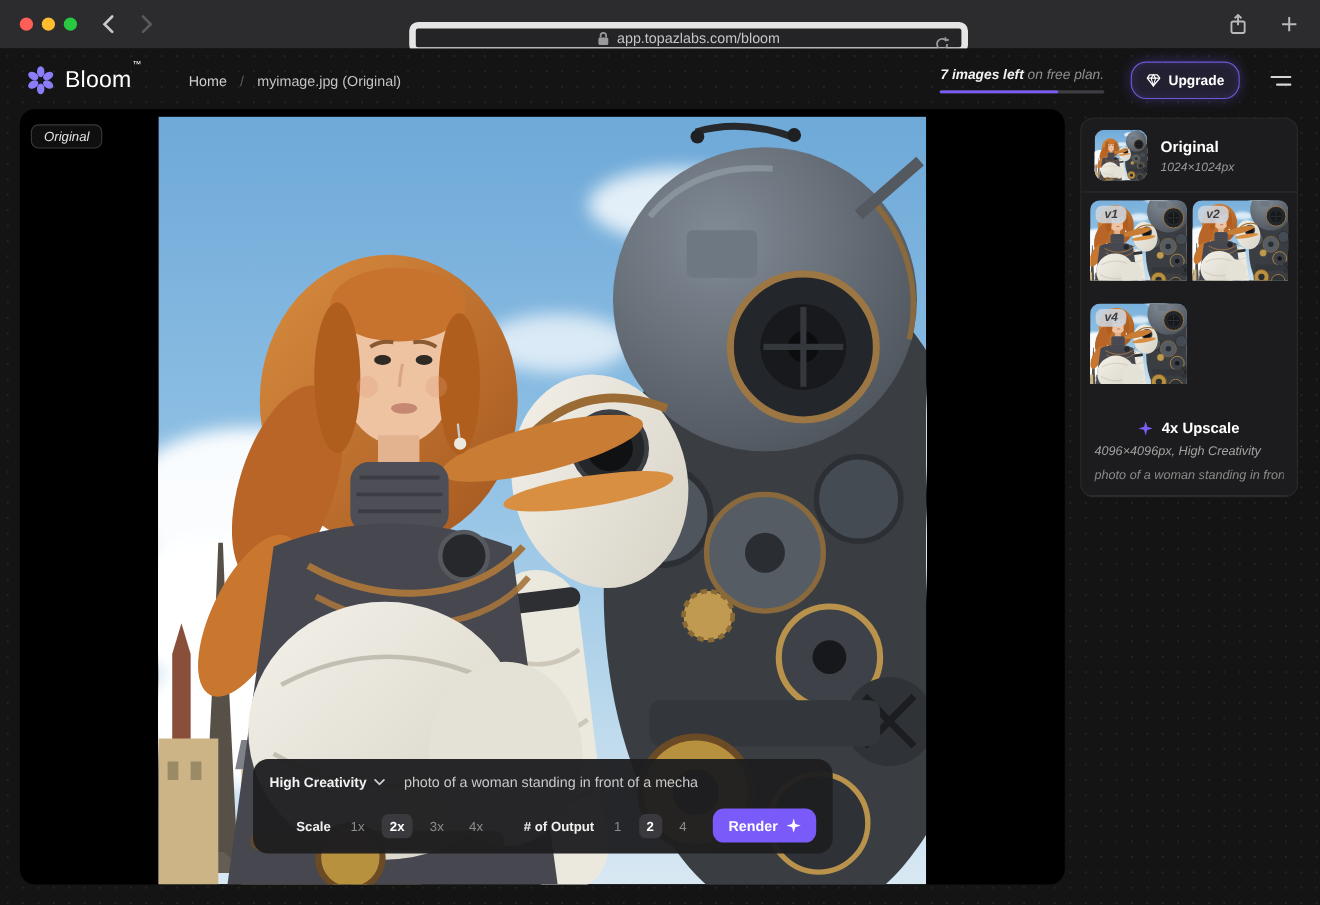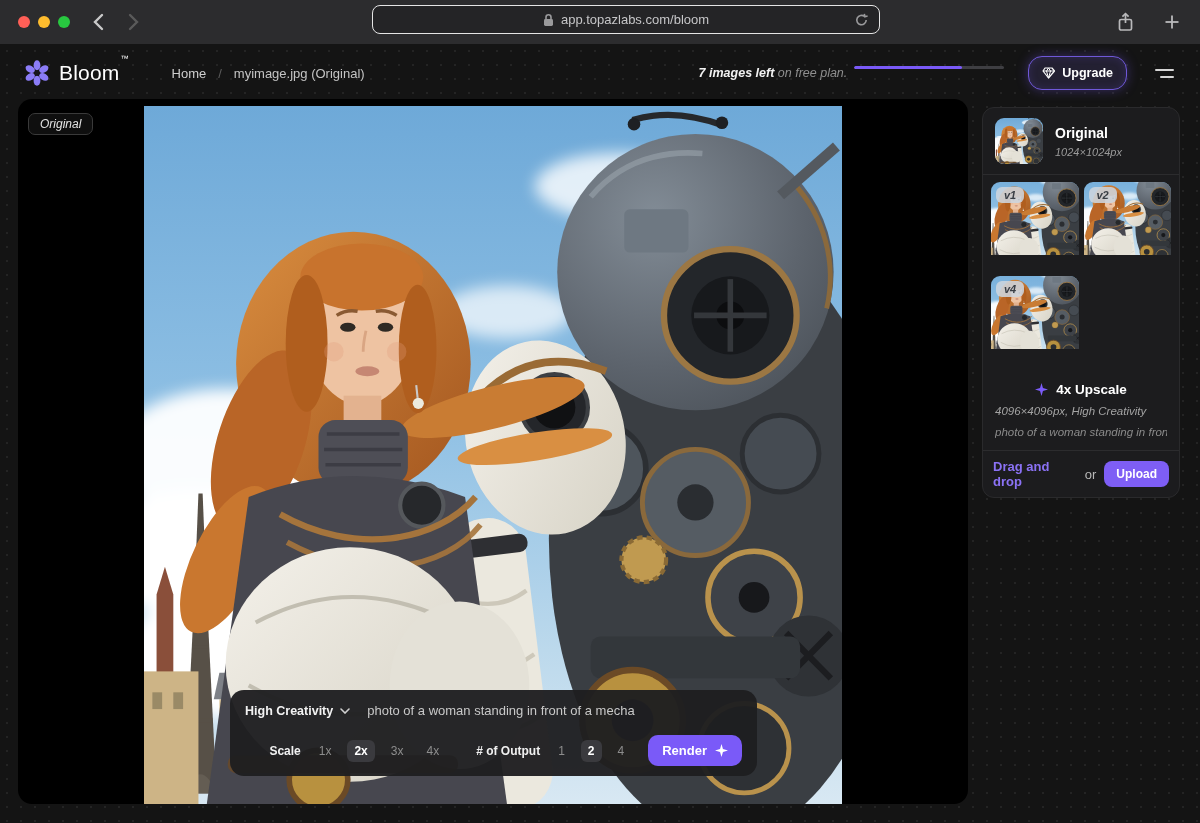--- a/index.html
+++ b/index.html
@@ -5,42 +5,42 @@
   * { margin:0; padding:0; box-sizing:border-box; }
   html,body { width:1200px; height:823px; overflow:hidden; background:#151515;
     font-family:"Liberation Sans", sans-serif; -webkit-font-smoothing:antialiased; }
 
   
   .browser-bar { height:44px; background:#2c2c2e; display:flex; align-items:center;
     padding:0 18px; position:relative; }
   .traffic { display:flex; gap:8px; margin-right:22px; }
   .light { width:12px; height:12px; border-radius:50%; }
   .nav-arrows { display:flex; gap:22px; align-items:center; margin-right:40px; }
-  .urlbar { position:absolute; left:372px; top:5px; width:508px; height:29px;
-    background:#242426; border:1px solid #e5e5e5; border-radius:8px;
+  .urlbar { position:absolute; left:372px; top:20px; width:508px; height:29px;
+    background:#242426; border:6px solid #e5e5e5; border-radius:8px;
     display:flex; align-items:center; justify-content:center; gap:7px;
     color:#c6c6c8; font-size:13px; }
   .urlbar .reload { position:absolute; right:10px; top:6px; }
   .chrome-right { position:absolute; right:20px; display:flex; gap:30px; align-items:center; }
 
   
   .app { position:relative; height:779px; background:#141414;
     background-image:radial-gradient(#242424 1px, transparent 1.2px);
     background-size:14px 14px; }
 
   .app-header { position:absolute; top:0; left:0; right:0; height:58px;
     display:flex; align-items:center; padding:0 22px 0 24px; }
   .logo { display:flex; align-items:center; gap:9px; }
   .logo-text { color:#fff; font-size:21px; font-weight:400; letter-spacing:.2px; }
   .logo-tm { color:#fff; font-size:8px; vertical-align:top; position:relative; top:-7px; left:1px; }
   .breadcrumb { display:flex; align-items:center; gap:12px; margin-left:44px;
     font-size:13px; color:#cfcfcf; }
   .breadcrumb .sep { color:#5d5d5d; }
   .header-right { margin-left:auto; display:flex; align-items:center; gap:24px; }
-  .plan-block { display:flex; flex-direction:row; align-items:flex-start; gap:7px; }
+  .plan-block { display:flex; flex-direction:column; align-items:center; gap:7px; }
   .plan-text { font-size:12.5px; font-style:italic; color:#8f8f8f; }
   .plan-text b { color:#f2f2f2; font-weight:700; }
   .progress-track { width:150px; height:3px; border-radius:2px; background:#3e3e42; overflow:hidden; }
   .progress-fill { height:100%; background:#7a5af8; border-radius:2px; }
   .upgrade-btn { display:flex; align-items:center; gap:7px; height:27px; padding:16px 13px;
     background:#232032; border:1.5px solid #6f58d8; border-radius:14px; cursor:pointer;
     color:#fff; font-size:12.5px; font-weight:700;
     box-shadow:0 0 12px rgba(124,92,248,.35), inset 0 0 8px rgba(124,92,248,.18); }
   .menu-btn { display:flex; flex-direction:column; gap:5px; align-items:flex-end; cursor:pointer; padding:4px; }
   .menu-btn span { display:block; height:2px; border-radius:1px; background:#d6d6d6; }
@@ -399,19 +399,14 @@
         <svg width="13" height="13" viewBox="0 0 16 16">
           <path d="M8 0 L9.8 6.2 L16 8 L9.8 9.8 L8 16 L6.2 9.8 L0 8 L6.2 6.2 Z" fill="#7c5cfa"></path>
         </svg>
         <span>4x Upscale</span>
       </div>
       <div class="upscale-sub">4096×4096px, High Creativity</div>
       <div class="upscale-prompt">photo of a woman standing in front o...</div>
     </div>
     <div class="sb-divider"></div>
 
-    <div class="upload-row">
-      <span class="drag-link">Drag and drop</span>
-      <span class="or-text">or</span>
-      <button class="upload-btn">Upload</button>
-    </div>
   </div>
 </div>
 
 </body></html>

